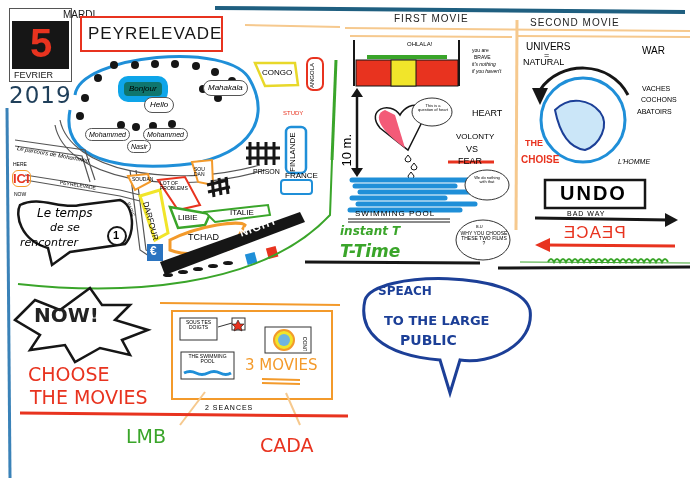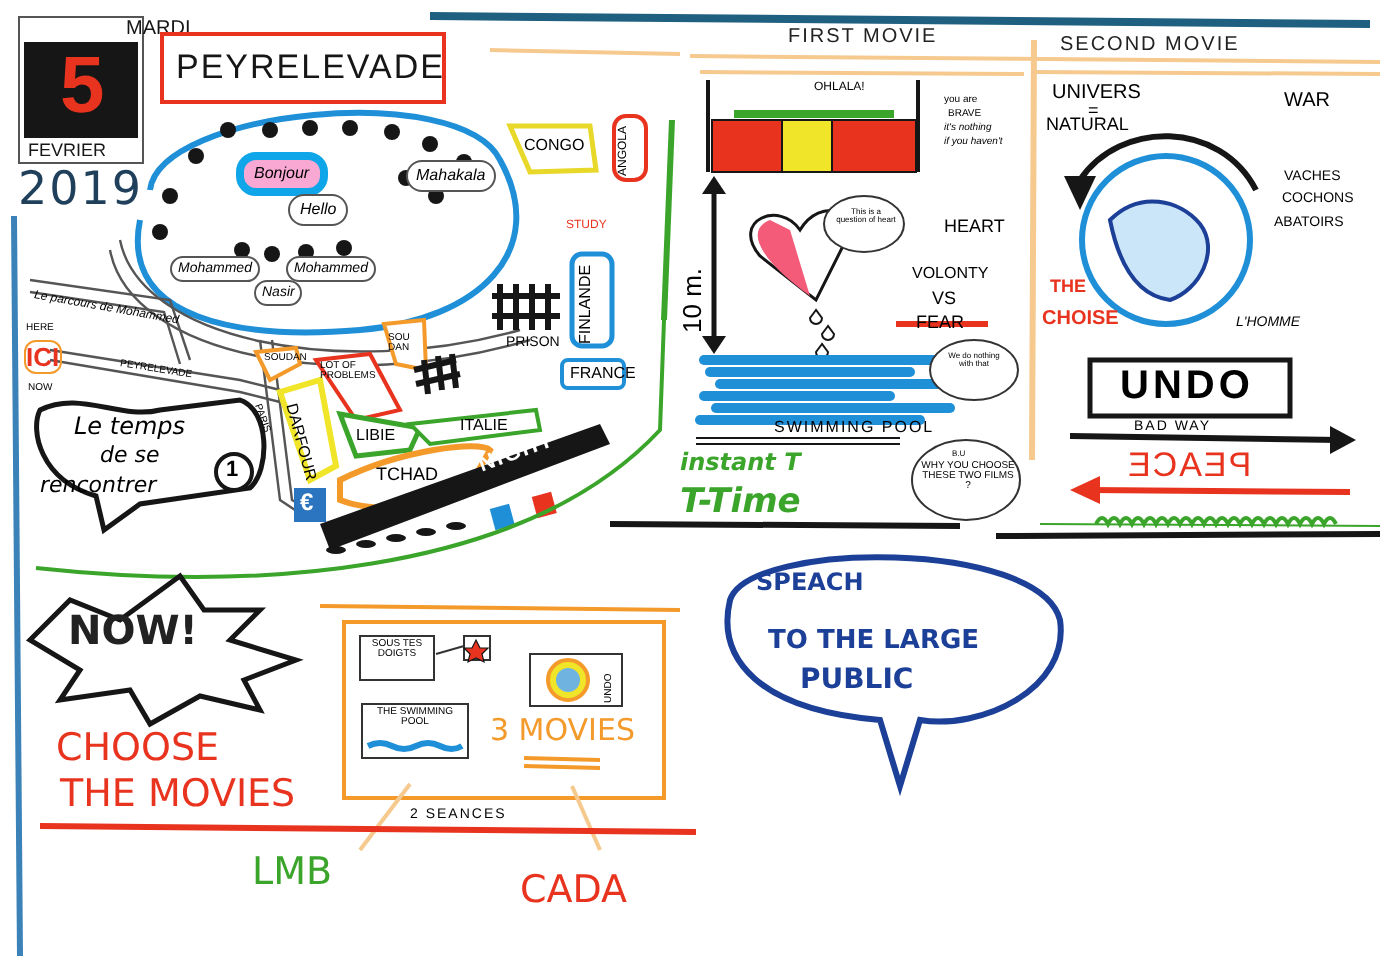--- a/index.html
+++ b/index.html
@@ -187,41 +187,41 @@
     <div class="t" style="left:18px;top:2px;font-size:40px;font-weight:bold;color:#e8331f;">5</div>
   </div>
   <div class="t" style="left:4px;top:62px;font-size:9px;color:#161616;">FEVRIER</div>
 </div>
 <div class="t hand" style="left:9px;top:84px;font-size:23px;color:#1f3f5a;letter-spacing:1px;">2019</div>
 
 <div class="abs" style="left:80px;top:16px;width:139px;height:32px;border:2px solid #e8331f;background:#fff;">
   <div class="t" style="left:6px;top:7px;font-size:17px;color:#161616;letter-spacing:1px;">PEYRELEVADE</div>
 </div>
 
-<div class="t" style="left:118px;top:76px;font-size:8px;font-style:italic;border:4px solid #0ea5e9;border-radius:10px;padding:3px 5px;background:#f9a8d4;">Bonjour</div>
+<div class="t" style="left:118px;top:76px;font-size:8px;font-style:italic;border:6px solid #0ea5e9;border-radius:10px;padding:3px 5px;background:#0f766e;">Bonjour</div>
 <div class="t" style="left:144px;top:97px;font-size:8px;font-style:italic;border:1px solid #555;border-radius:10px;padding:3px 5px;background:#fff;">Hello</div>
 <div class="t" style="left:203px;top:80px;font-size:8px;font-style:italic;border:1px solid #555;border-radius:10px;padding:3px 4px;background:#fff;">Mahakala</div>
 <div class="t" style="left:85px;top:128px;font-size:7px;font-style:italic;border:1px solid #555;border-radius:8px;padding:2px 3px;background:#fff;">Mohammed</div>
 <div class="t" style="left:127px;top:140px;font-size:7px;font-style:italic;border:1px solid #555;border-radius:8px;padding:2px 3px;background:#fff;">Nasir</div>
 <div class="t" style="left:143px;top:128px;font-size:7px;font-style:italic;border:1px solid #555;border-radius:8px;padding:2px 3px;background:#fff;">Mohammed</div>
 
 <div class="t" style="left:17px;top:145px;font-size:6px;font-style:italic;transform:rotate(10deg);transform-origin:left;">Le parcours de Mohammed</div>
 <div class="t" style="left:60px;top:180px;font-size:5px;transform:rotate(9deg);transform-origin:left;">PEYRELEVADE</div>
 <div class="t" style="left:128px;top:200px;font-size:5px;transform:rotate(70deg);transform-origin:left;">PARIS</div>
 
 <div class="abs" style="left:10px;top:162px;width:30px;height:40px;">
   <div class="t" style="left:3px;top:0;font-size:5px;">HERE</div>
   <div class="t" style="left:2px;top:8px;font-size:13px;font-weight:bold;color:#e8331f;border:1px solid #f39a2b;border-radius:6px;padding:1px 0;">ICI</div>
   <div class="t" style="left:4px;top:30px;font-size:5px;">NOW</div>
 </div>
 
 <div class="t" style="left:262px;top:69px;font-size:8px;">CONGO</div>
 <div class="t" style="left:312px;top:85px;font-size:6px;transform:rotate(-90deg);transform-origin:left;">ANGOLA</div>
 <div class="t" style="left:293px;top:168px;font-size:8px;transform:rotate(-90deg);transform-origin:left;">FINLANDE</div>
-<div class="t" style="left:285px;top:183px;font-size:8px;">FRANCE</div>
+<div class="t" style="left:285px;top:172px;font-size:8px;">FRANCE</div>
 <div class="t" style="left:132px;top:177px;font-size:5px;">SOUDAN</div>
 <div class="t" style="left:194px;top:167px;font-size:5px;width:16px;white-space:normal;">SOU DAN</div>
 <div class="t" style="left:145px;top:198px;font-size:8px;transform:rotate(75deg);transform-origin:left;">DARFOUR</div>
 <div class="t" style="left:178px;top:214px;font-size:8px;">LIBIE</div>
 <div class="t" style="left:230px;top:209px;font-size:8px;">ITALIE</div>
 <div class="t" style="left:188px;top:233px;font-size:9px;">TCHAD</div>
 <div class="t" style="left:253px;top:168px;font-size:7px;">PRISON</div>
 <div class="t" style="left:283px;top:110px;font-size:6px;color:#e8331f;">STUDY</div>
 <div class="t" style="left:160px;top:181px;font-size:5px;width:25px;white-space:normal;">LOT OF PROBLEMS</div>
 <div class="t" style="left:240px;top:228px;font-size:11px;font-weight:bold;color:#fff;letter-spacing:1px;transform:rotate(-20deg);transform-origin:left;">NIGHT</div>
@@ -240,21 +240,21 @@
   <div class="t" style="left:2px;top:14px;font-size:5px;font-style:italic;">it's nothing</div>
   <div class="t" style="left:2px;top:21px;font-size:5px;font-style:italic;">if you haven't</div>
 </div>
 <div class="t" style="left:472px;top:89px;font-size:9px;margin-top:20px;">HEART</div>
 <div class="t" style="left:418px;top:104px;font-size:4px;width:30px;white-space:normal;text-align:center;">This is a question of heart</div>
 <div class="t" style="left:346px;top:160px;font-size:13px;transform:rotate(-90deg);transform-origin:left;">10 m.</div>
 <div class="t" style="left:456px;top:133px;font-size:8px;">VOLONTY</div>
 <div class="t" style="left:466px;top:145px;font-size:9px;">VS</div>
 <div class="t" style="left:458px;top:157px;font-size:9px;">FEAR</div>
 <div class="t" style="left:471px;top:176px;font-size:4px;width:32px;white-space:normal;text-align:center;">We do nothing with that</div>
-<div class="t" style="left:355px;top:210px;font-size:8px;letter-spacing:1px;margin-left:32px;">SWIMMING POOL</div>
+<div class="t" style="left:355px;top:210px;font-size:8px;letter-spacing:1px;">SWIMMING POOL</div>
 <div class="t hand" style="left:340px;top:225px;font-size:12px;color:#3aa52a;font-style:italic;font-weight:bold;">instant T</div>
 <div class="t hand" style="left:340px;top:243px;font-size:17px;color:#3aa52a;font-style:italic;font-weight:bold;">T-Time</div>
 <div class="abs" style="left:460px;top:225px;width:48px;">
   <div class="t" style="left:16px;top:0;font-size:4px;">B.U</div>
   <div class="t" style="left:0;top:6px;font-size:5px;width:48px;white-space:normal;text-align:center;">WHY YOU CHOOSE THESE TWO FILMS ?</div>
 </div>
 
 <div class="t" style="left:530px;top:18px;font-size:10px;letter-spacing:1px;color:#222;">SECOND MOVIE</div>
 <div class="t" style="left:526px;top:42px;font-size:10px;">UNIVERS</div>
 <div class="t" style="left:544px;top:51px;font-size:9px;">=</div>

